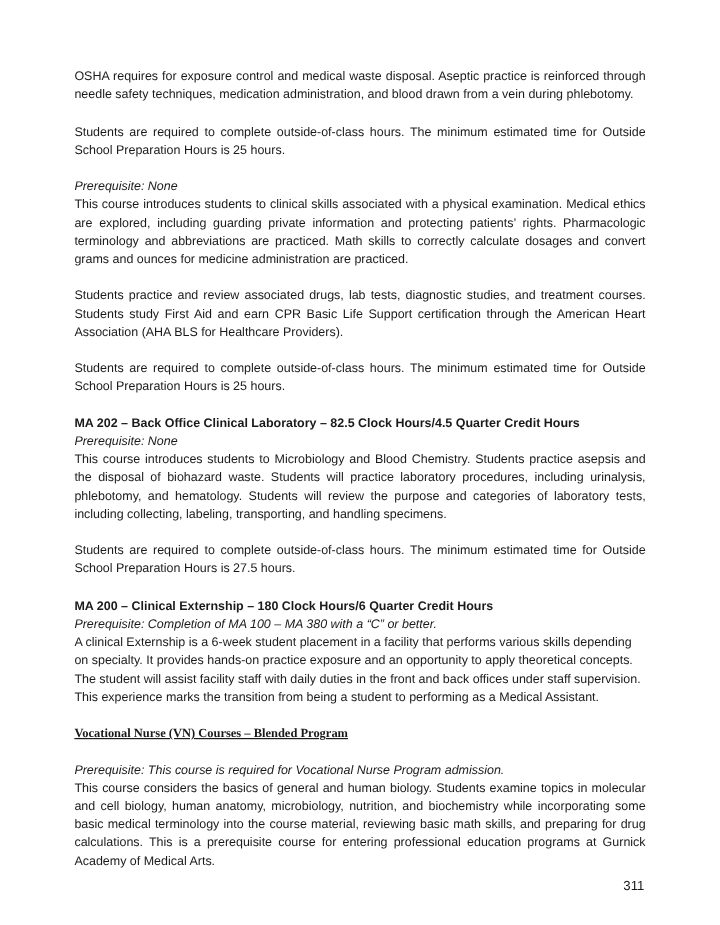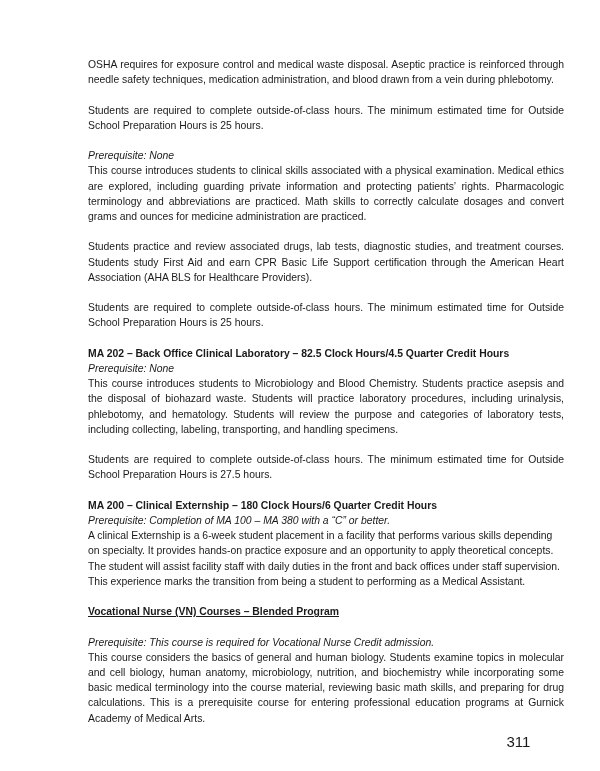--- a/index.html
+++ b/index.html
@@ -1,27 +1,27 @@
 <!DOCTYPE html>
 <html><head>
 <meta charset="utf-8">
 <style>
   html, body { margin: 0; padding: 0; background: #ffffff; }
   body { width: 600px; height: 771px; position: relative; overflow: hidden;
          font-family: "Liberation Sans", sans-serif; color: #1a1a1a; }
   .page { position: absolute; left: 62px; top: 57px; width: 476px;
-          font-size: 10.4px; line-height: 15.2px; margin-left: 26px; }
+          font-size: 10.4px; line-height: 15.2px; }
   p { margin: 0; text-align: justify; }
   .gap { height: 15.2px; }
   .h { font-weight: bold; }
   .it { font-style: italic; }
-  .sec { font-weight: bold; text-decoration: underline; }
+  .sec { font-weight: bold; text-decoration: underline; font-family: Liberation Serif, serif; }
   .left { text-align: left; }
-  .pagenum { position: absolute; left: 500px; top: 733px; width: 37px; text-align: center;
-             font-size: 15px; }
+  .pagenum { position: absolute; left: 500px; top: 733px; width: 37px; text-align: right;
+             font-size: 11px; }
 </style>
 </head>
 <body>
 
 <div class="page">
   <p>OSHA requires for exposure control and medical waste disposal. Aseptic practice is reinforced through needle safety techniques, medication administration, and blood drawn from a vein during phlebotomy.</p>
   <div class="gap"></div>
   <p>Students are required to complete outside-of-class hours. The minimum estimated time for Outside School Preparation Hours is 25 hours.</p>
   <div class="gap"></div>
 
@@ -41,19 +41,19 @@
   <div class="gap"></div>
 
   <p class="h left">MA 200 – Clinical Externship – 180 Clock Hours/6 Quarter Credit Hours</p>
   <p class="it left">Prerequisite: Completion of MA 100 – MA 380 with a “C” or better.</p>
   <p class="left">A clinical Externship is a 6-week student placement in a facility that performs various skills depending on specialty. It provides hands-on practice exposure and an opportunity to apply theoretical concepts. The student will assist facility staff with daily duties in the front and back offices under staff supervision. This experience marks the transition from being a student to performing as a Medical Assistant.</p>
   <div class="gap"></div>
 
   <p class="sec left">Vocational Nurse (VN) Courses – Blended Program</p>
   <div class="gap"></div>
 
-  <p class="it left">Prerequisite: This course is required for Vocational Nurse Credit admission.</p>
+  <p class="it left">Prerequisite: This course is required for Vocational Nurse Program admission.</p>
   <p>This course considers the basics of general and human biology. Students examine topics in molecular and cell biology, human anatomy, microbiology, nutrition, and biochemistry while incorporating some basic medical terminology into the course material, reviewing basic math skills, and preparing for drug calculations. This is a prerequisite course for entering professional education programs at Gurnick Academy of Medical Arts.</p>
   <div class="gap"></div>
 
 </div>
 
 <div class="pagenum">311</div>
 
 </body></html>

